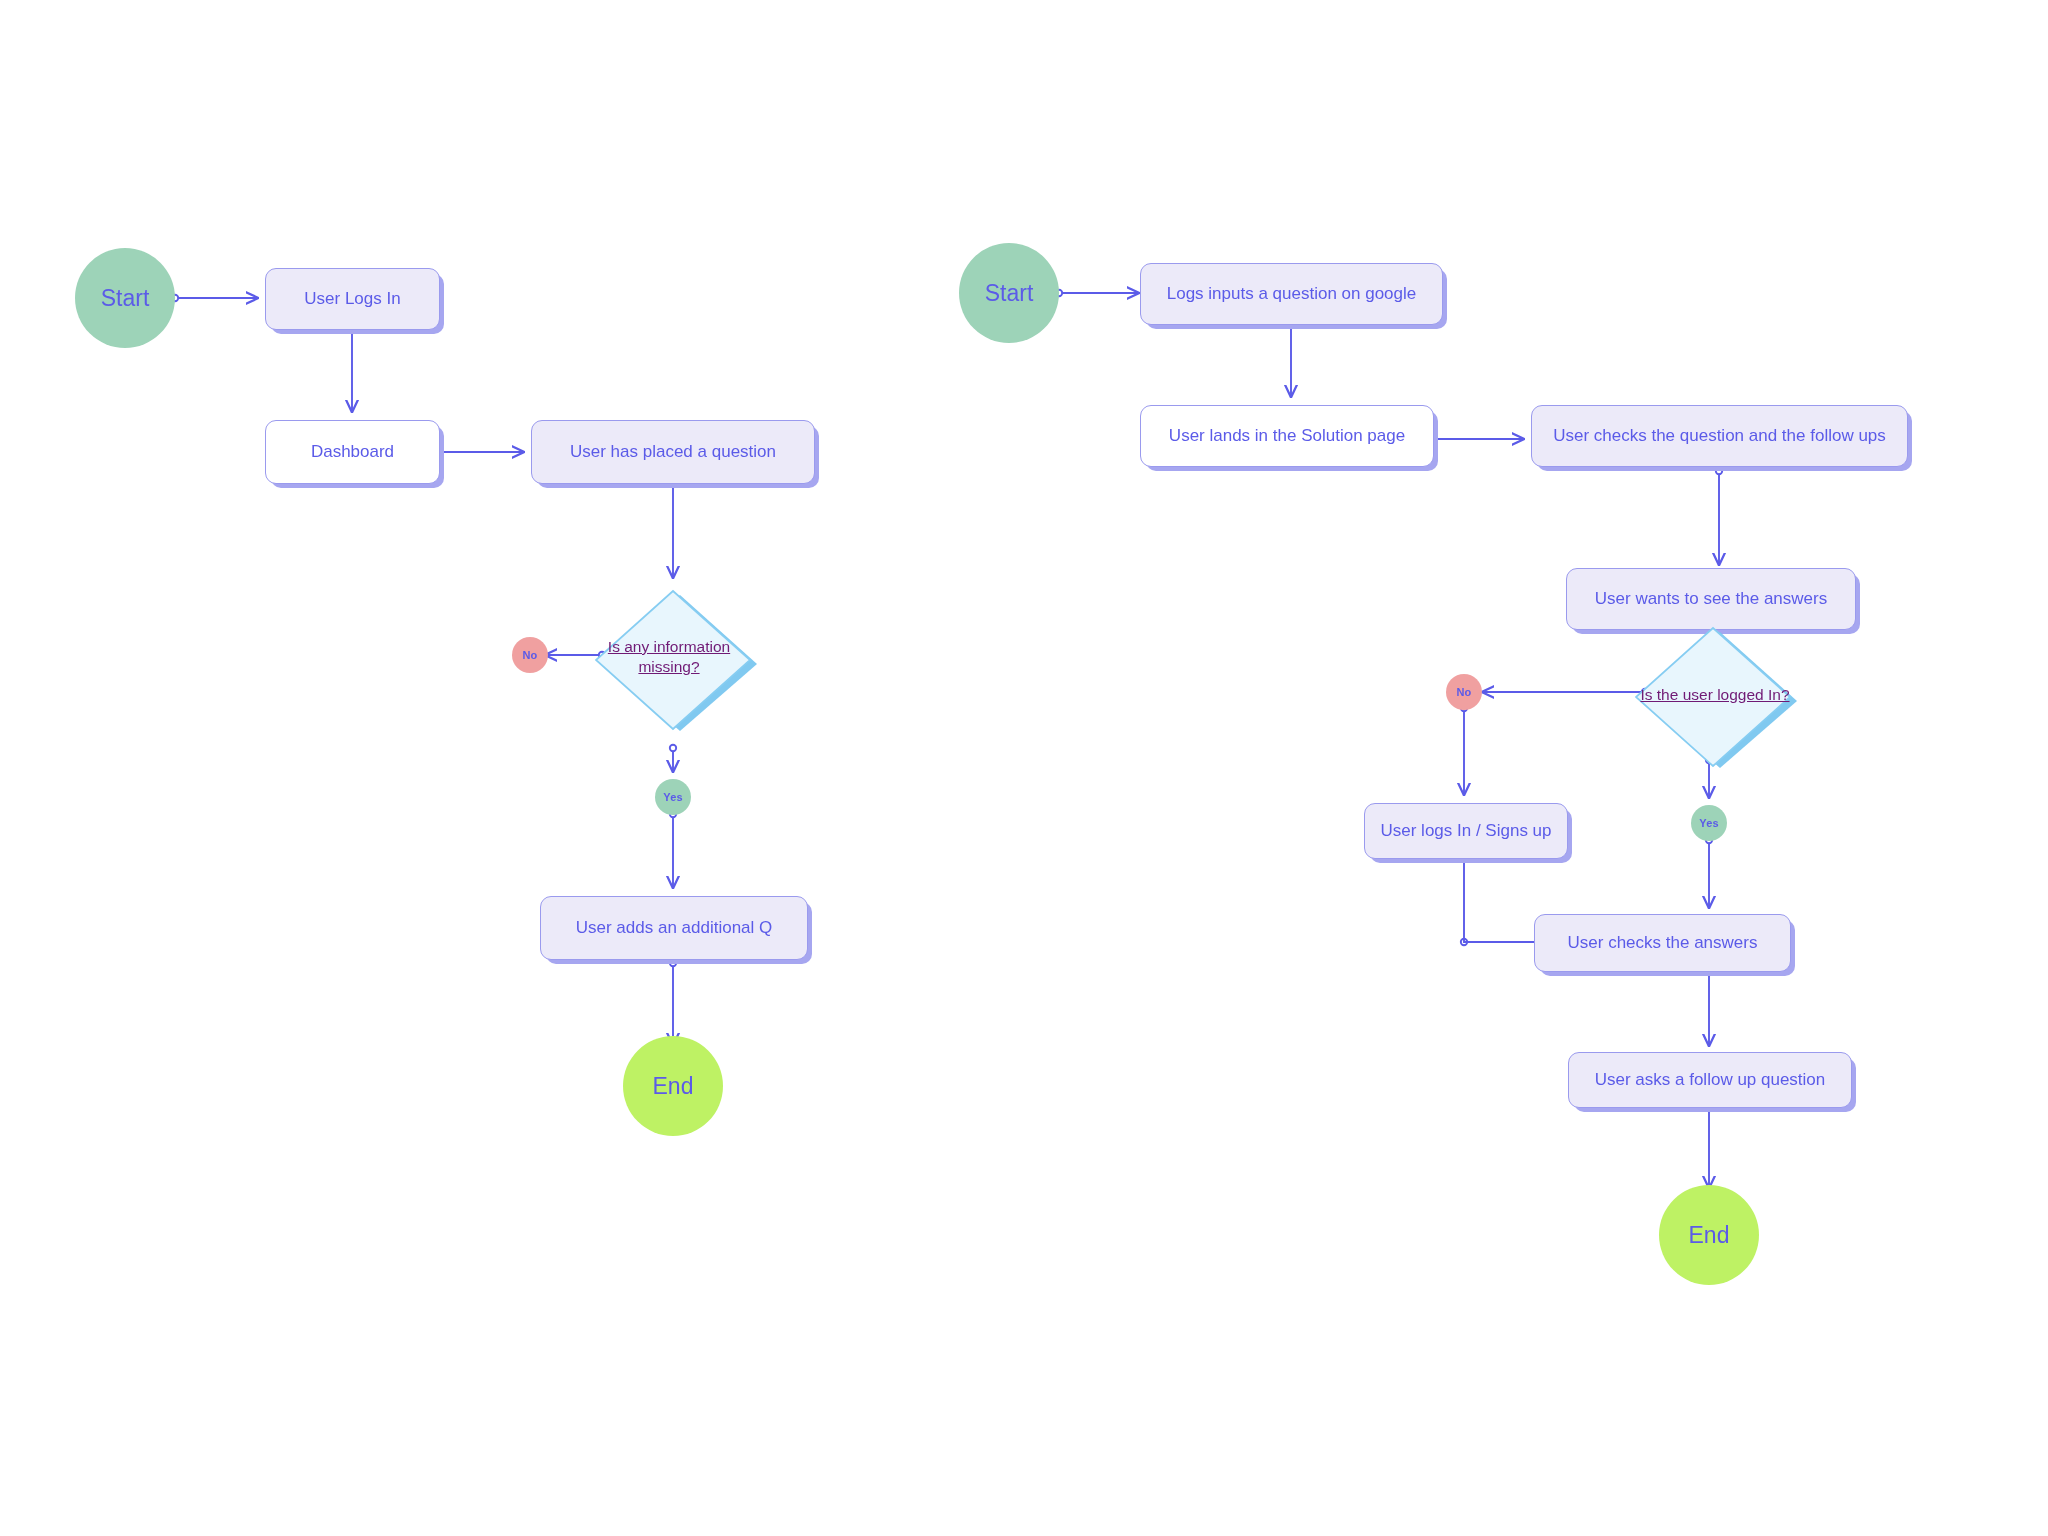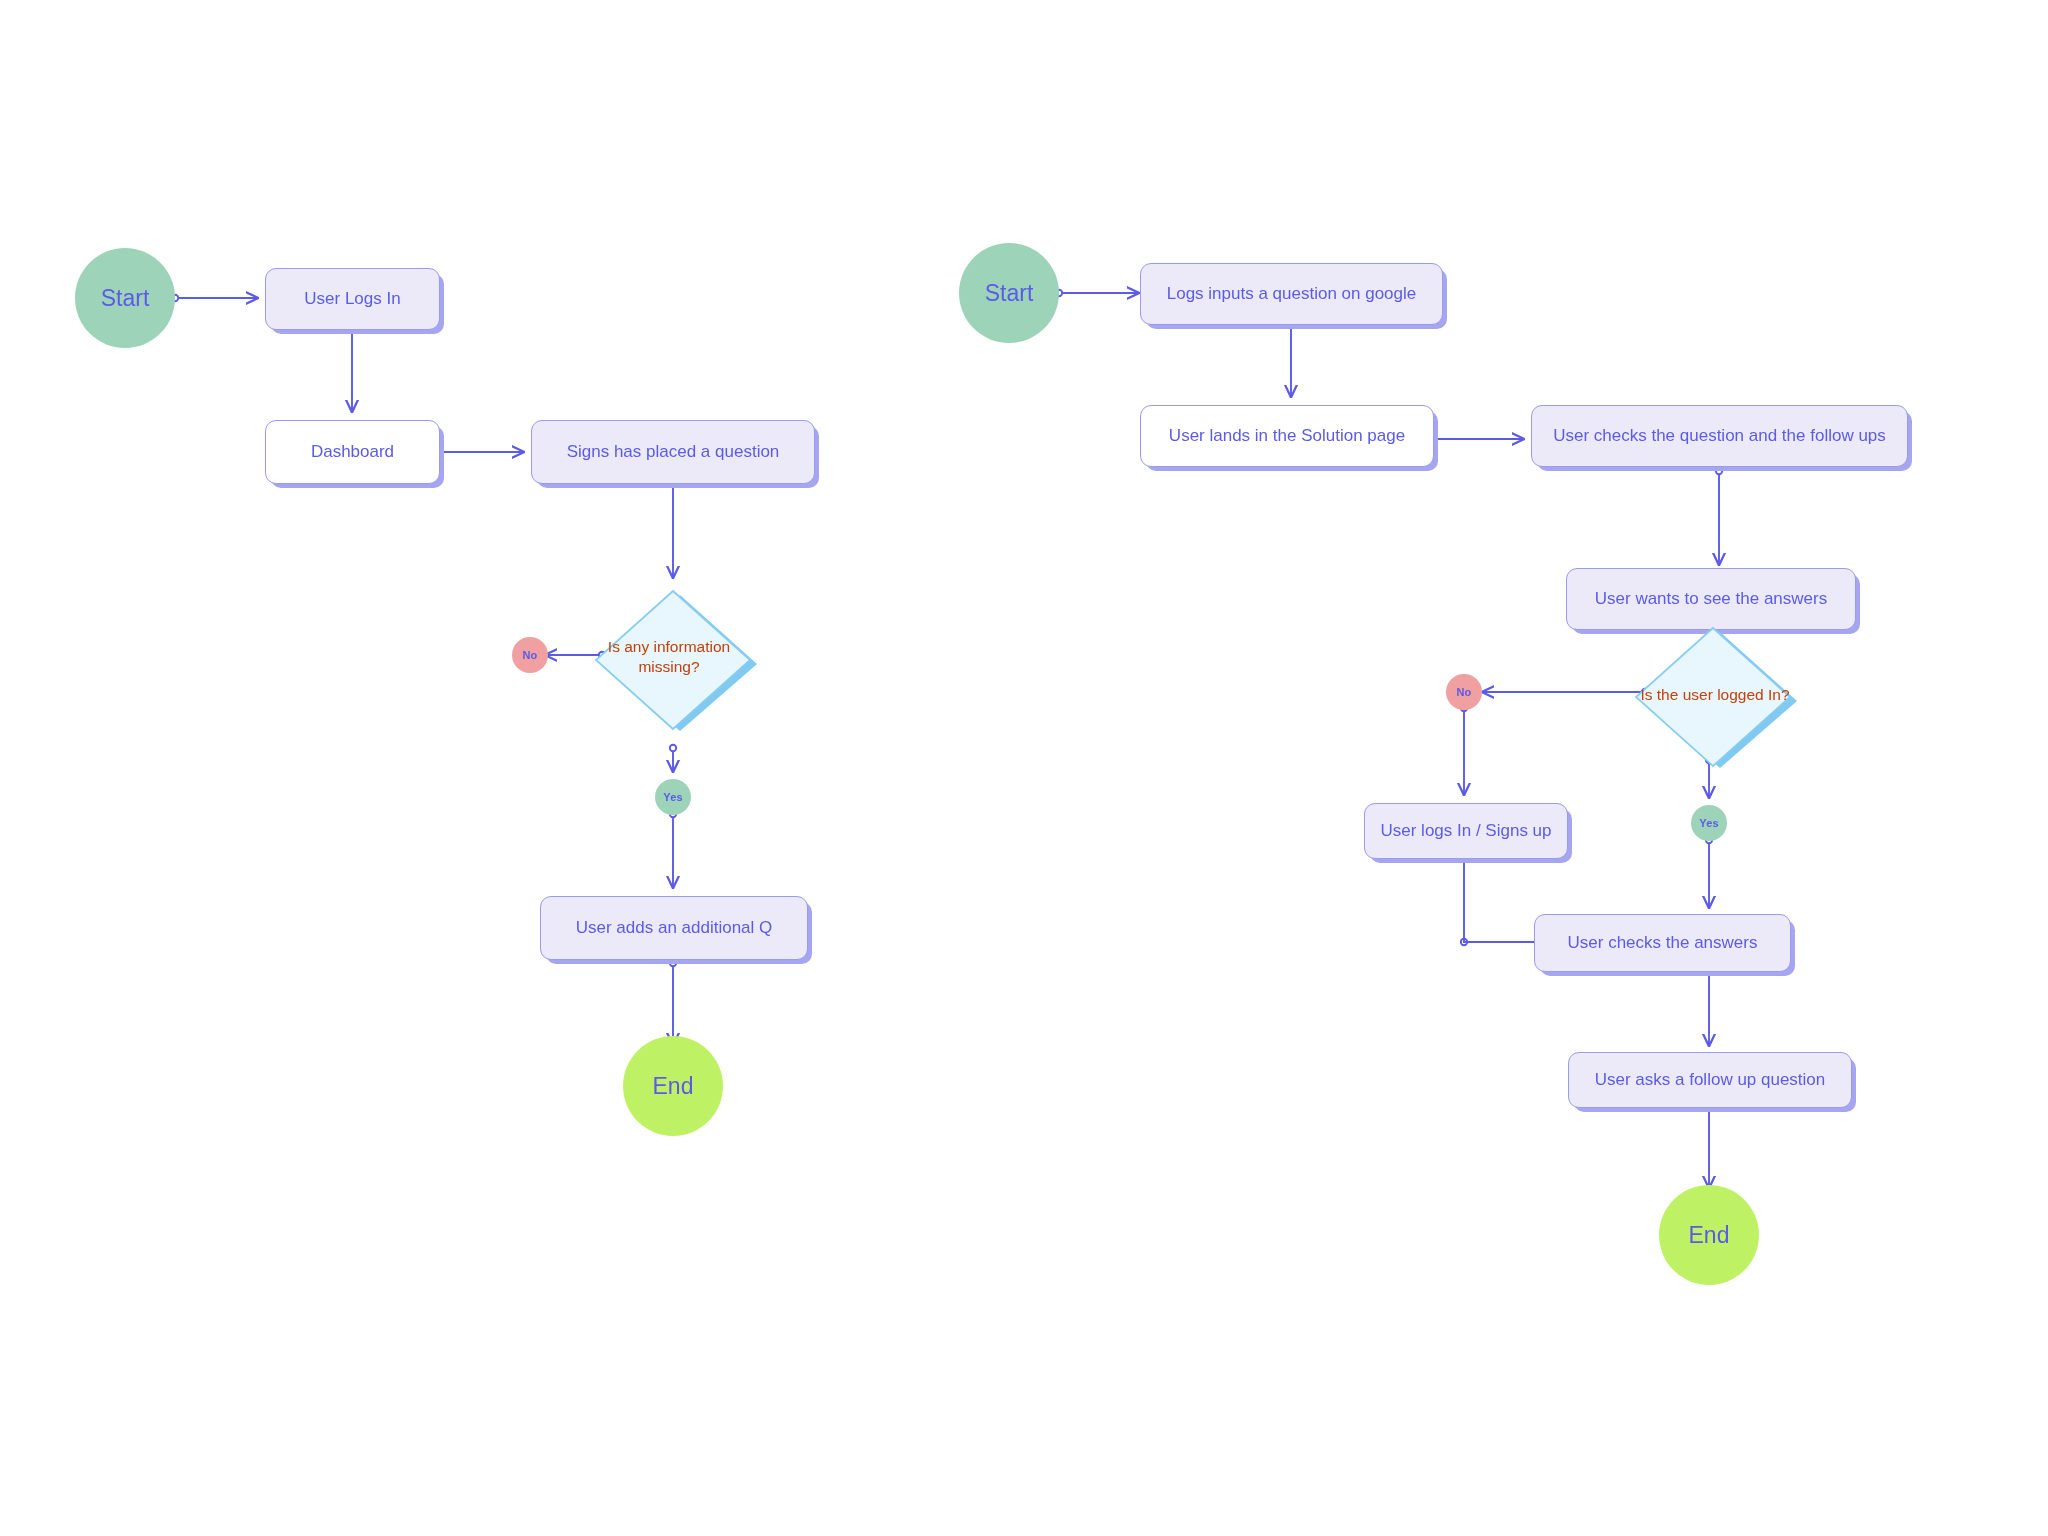--- a/index.html
+++ b/index.html
@@ -78,25 +78,26 @@
   }
   .diamond-label {
     position: absolute;
     left: 0; top: 0;
     width: 100%;
     height: 100%;
     display: flex;
     align-items: center;
     justify-content: center;
     text-align: center;
-    color: #c2410c;
+    color: #701a75;
     font-size: 15.5px;
     line-height: 1.32;
     padding: 0 10px;
     box-sizing: border-box;
+    text-decoration: underline;
   }
 </style>
 </head>
 <body>
 
 <div id="canvas">
 
   <svg id="edges" viewBox="0 0 2048 1536" width="2048" height="1536" xmlns="http://www.w3.org/2000/svg">
     <defs>
       <marker id="arrow" viewBox="0 0 10 10" refX="9" refY="5" markerWidth="7" markerHeight="7" orient="auto-start-reverse">
@@ -173,21 +174,21 @@
 
   <div class="node box" style="left:265px; top:268px; width:175px; height:62px;">
     <span>User Logs In</span>
   </div>
 
   <div class="node box white" style="left:265px; top:420px; width:175px; height:64px;">
     <span>Dashboard</span>
   </div>
 
   <div class="node box" style="left:531px; top:420px; width:284px; height:64px;">
-    <span>Signs has placed a question</span>
+    <span>User has placed a question</span>
   </div>
 
   <div class="diamond-wrap" style="left:583px; top:585px; width:180px; height:150px;">
     <svg class="diamond-shape" viewBox="0 0 180 150">
       <path d="M 97 10 L 174 79 L 97 146 L 20 79 Z" fill="#79c6ef" opacity="0.95"></path>
       <path d="M 90 6 L 167 75 L 90 144 L 13 75 Z" fill="#e8f6fd" stroke="#86cdf2" stroke-width="1.7"></path>
     </svg>
     <div class="diamond-label" style="padding-right:18px; padding-bottom:6px;">Is any information missing?</div>
   </div>
 

